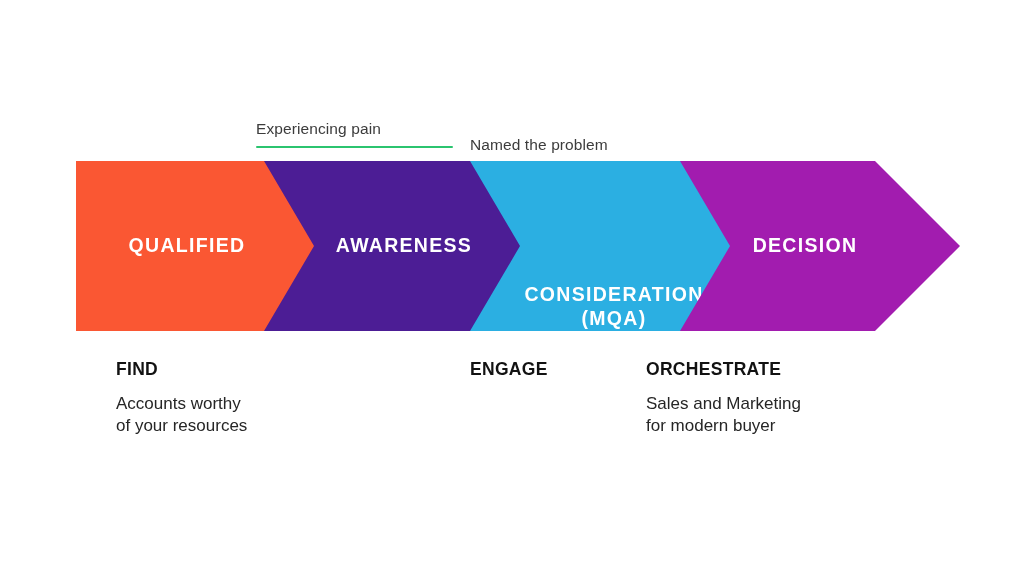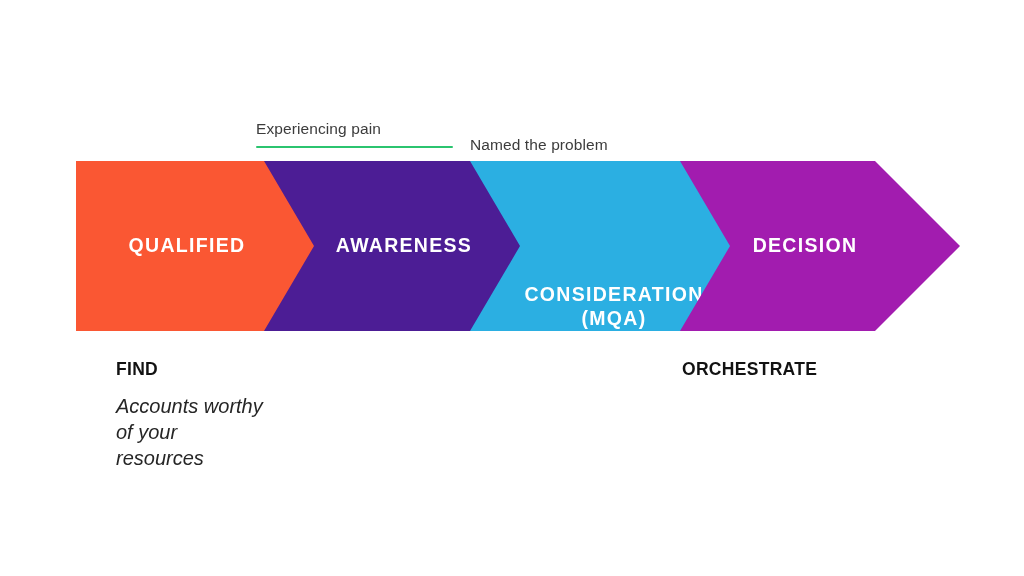--- a/index.html
+++ b/index.html
@@ -82,26 +82,25 @@
     font-size: 17.5px;
     letter-spacing: 0.3px;
     color: #121212;
     line-height: 1;
     font-family: "Liberation Sans", sans-serif;
     white-space: nowrap;
   }
   .caption-body {
     display: block;
     margin-top: 14px;
-    font-size: 20px;
+    font-size: 17px;
     line-height: 1.3;
     color: #262626;
     font-family: "Liberation Sans", sans-serif;
     white-space: pre-line;
-    font-style: italic;
   }
 </style>
 </head>
 <body>
 
 <div id="canvas">
 
   <div class="top-note" style="left:256px; top:121px; width:197px;">
     <span class="top-note-text">Experiencing pain</span>
     <span class="top-note-rule" style="background:#2BC46F;"></span>
@@ -143,19 +142,22 @@
   </div>
 
   <div class="caption" style="left:105px; top:361px; width:150px;margin-left:11px;">
     <span class="caption-title">FIND</span>
     <span class="caption-body">Accounts worthy
 of your resources</span>
   </div>
 
 
   <div class="caption" style="left:470px; top:361px; width:190px;">
+    <span class="caption-title">ENGAGE</span>
   </div>
 
-  <div class="caption" style="left:682px; top:361px; width:190px;">
+  <div class="caption" style="left:646px; top:361px; width:190px;">
     <span class="caption-title">ORCHESTRATE</span>
+    <span class="caption-body">Sales and Marketing
+for modern buyer</span>
   </div>
 
 </div>
 
 </body></html>

